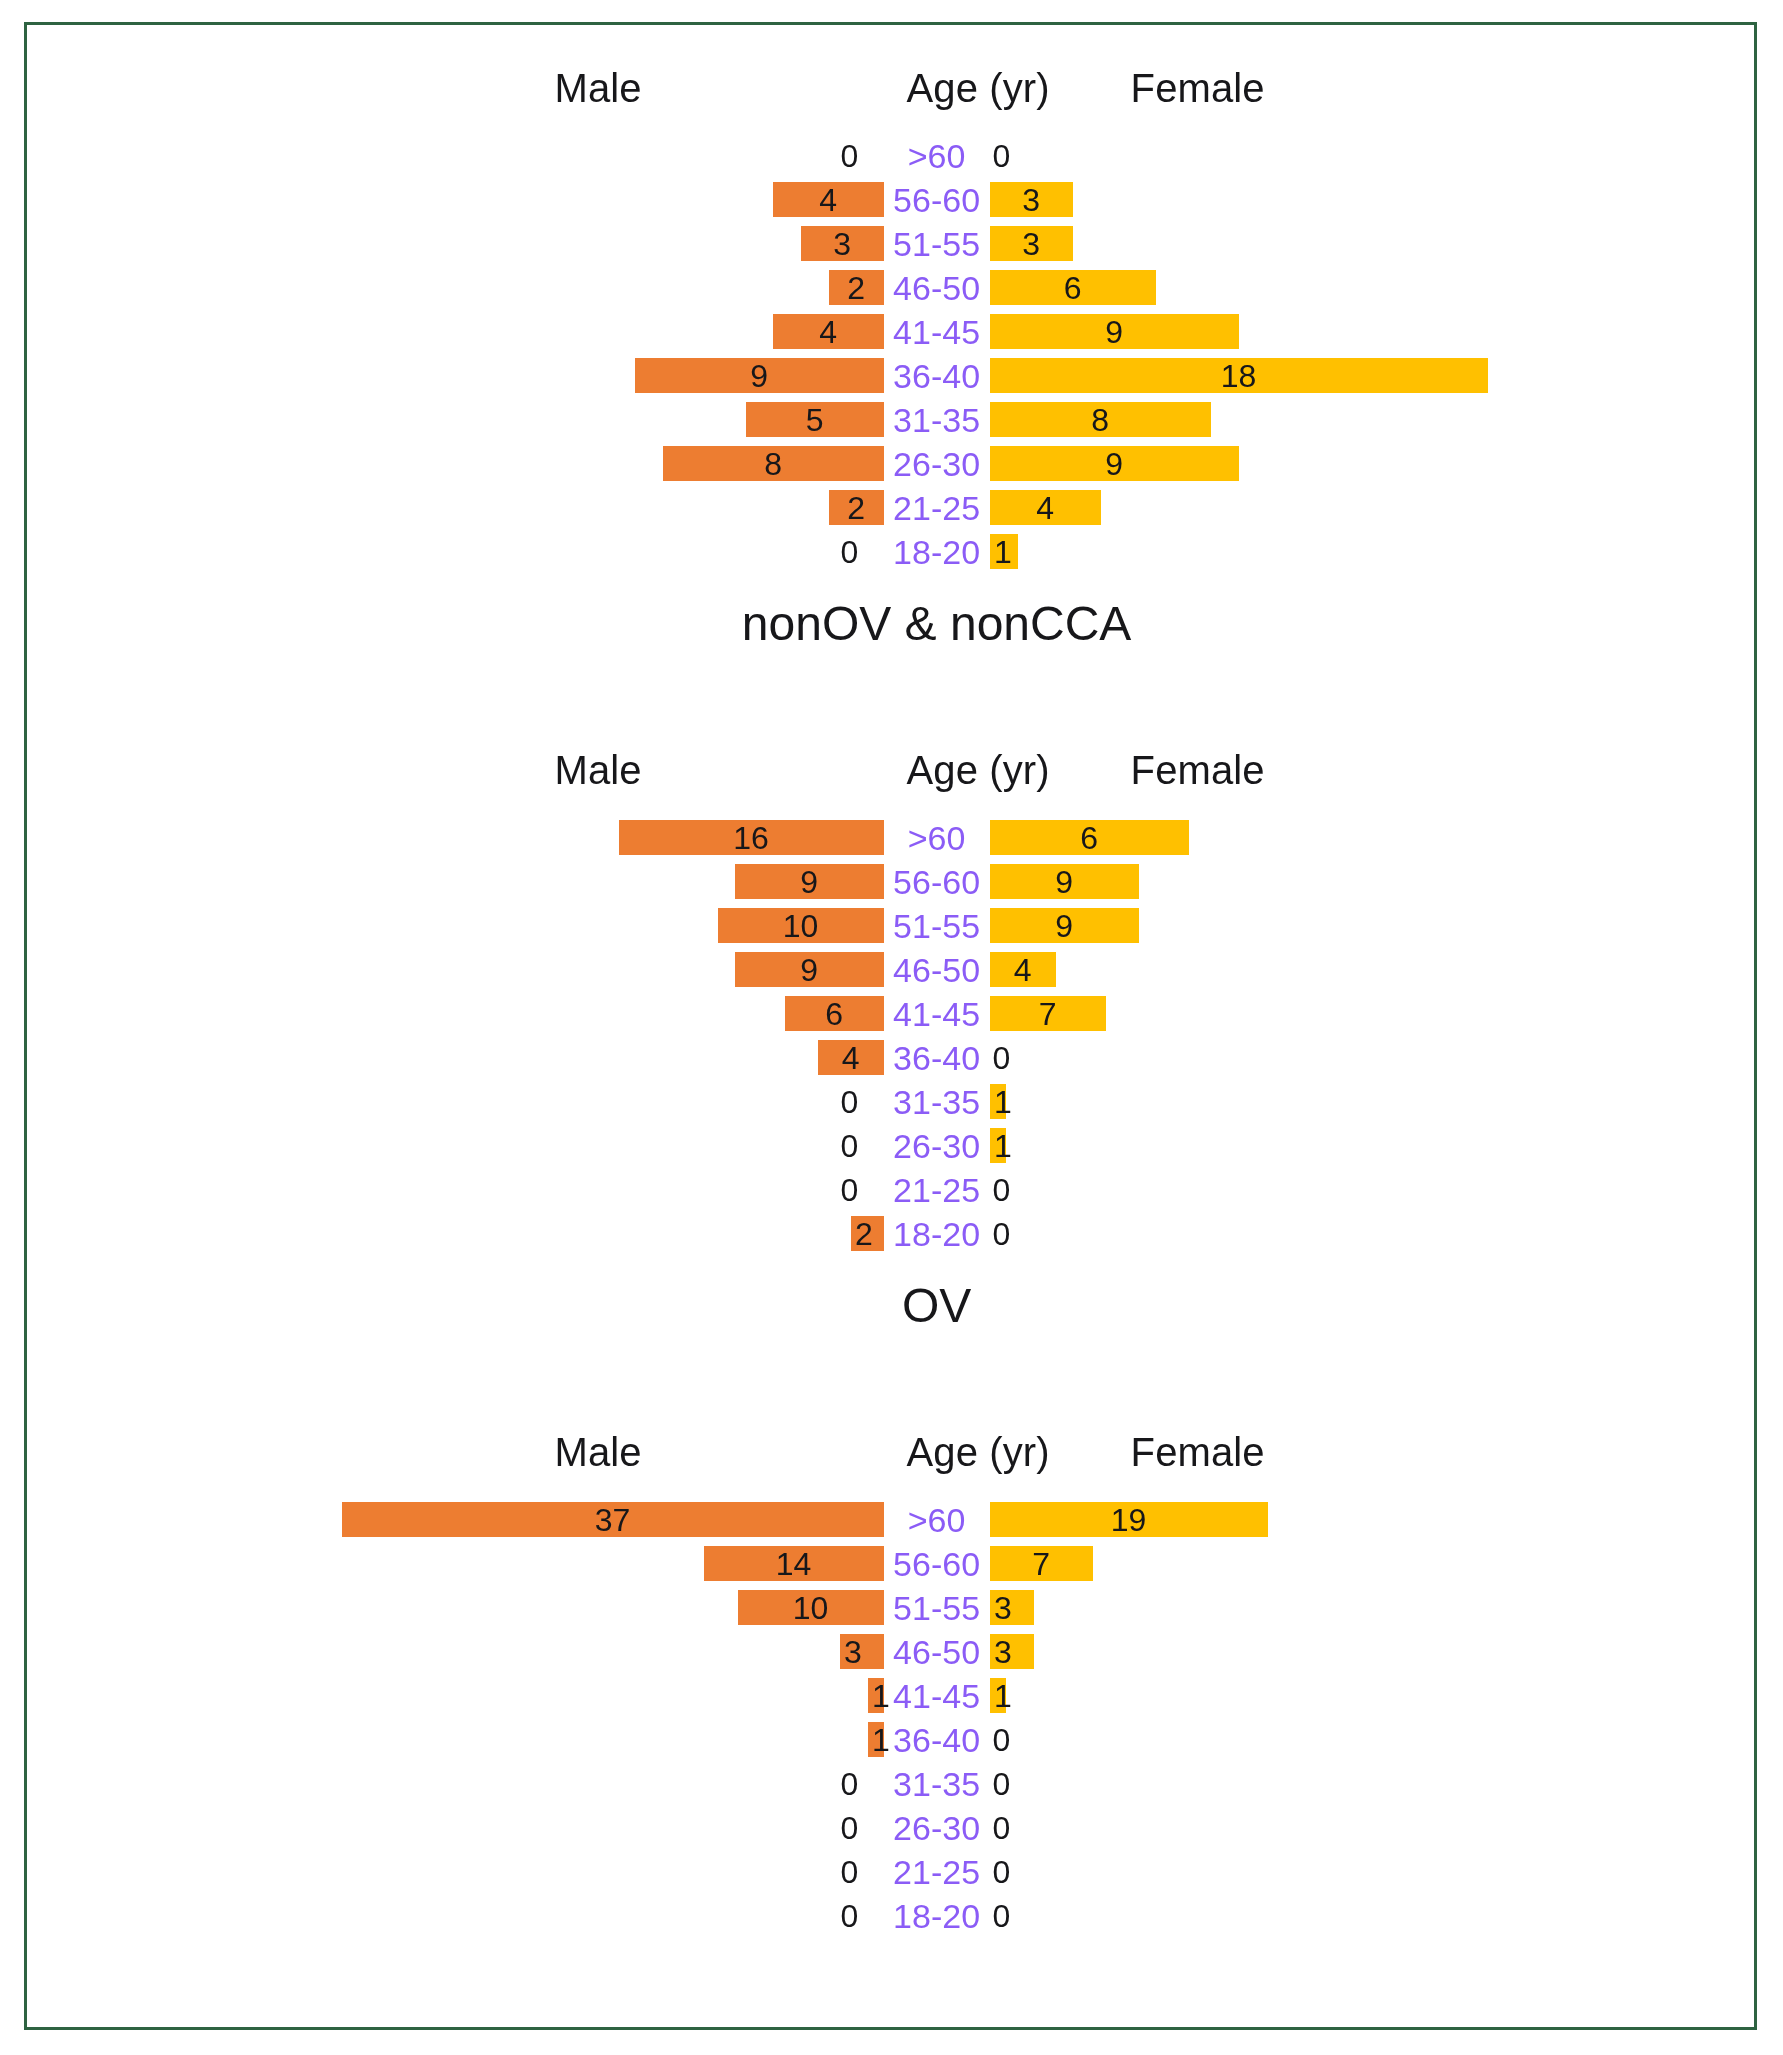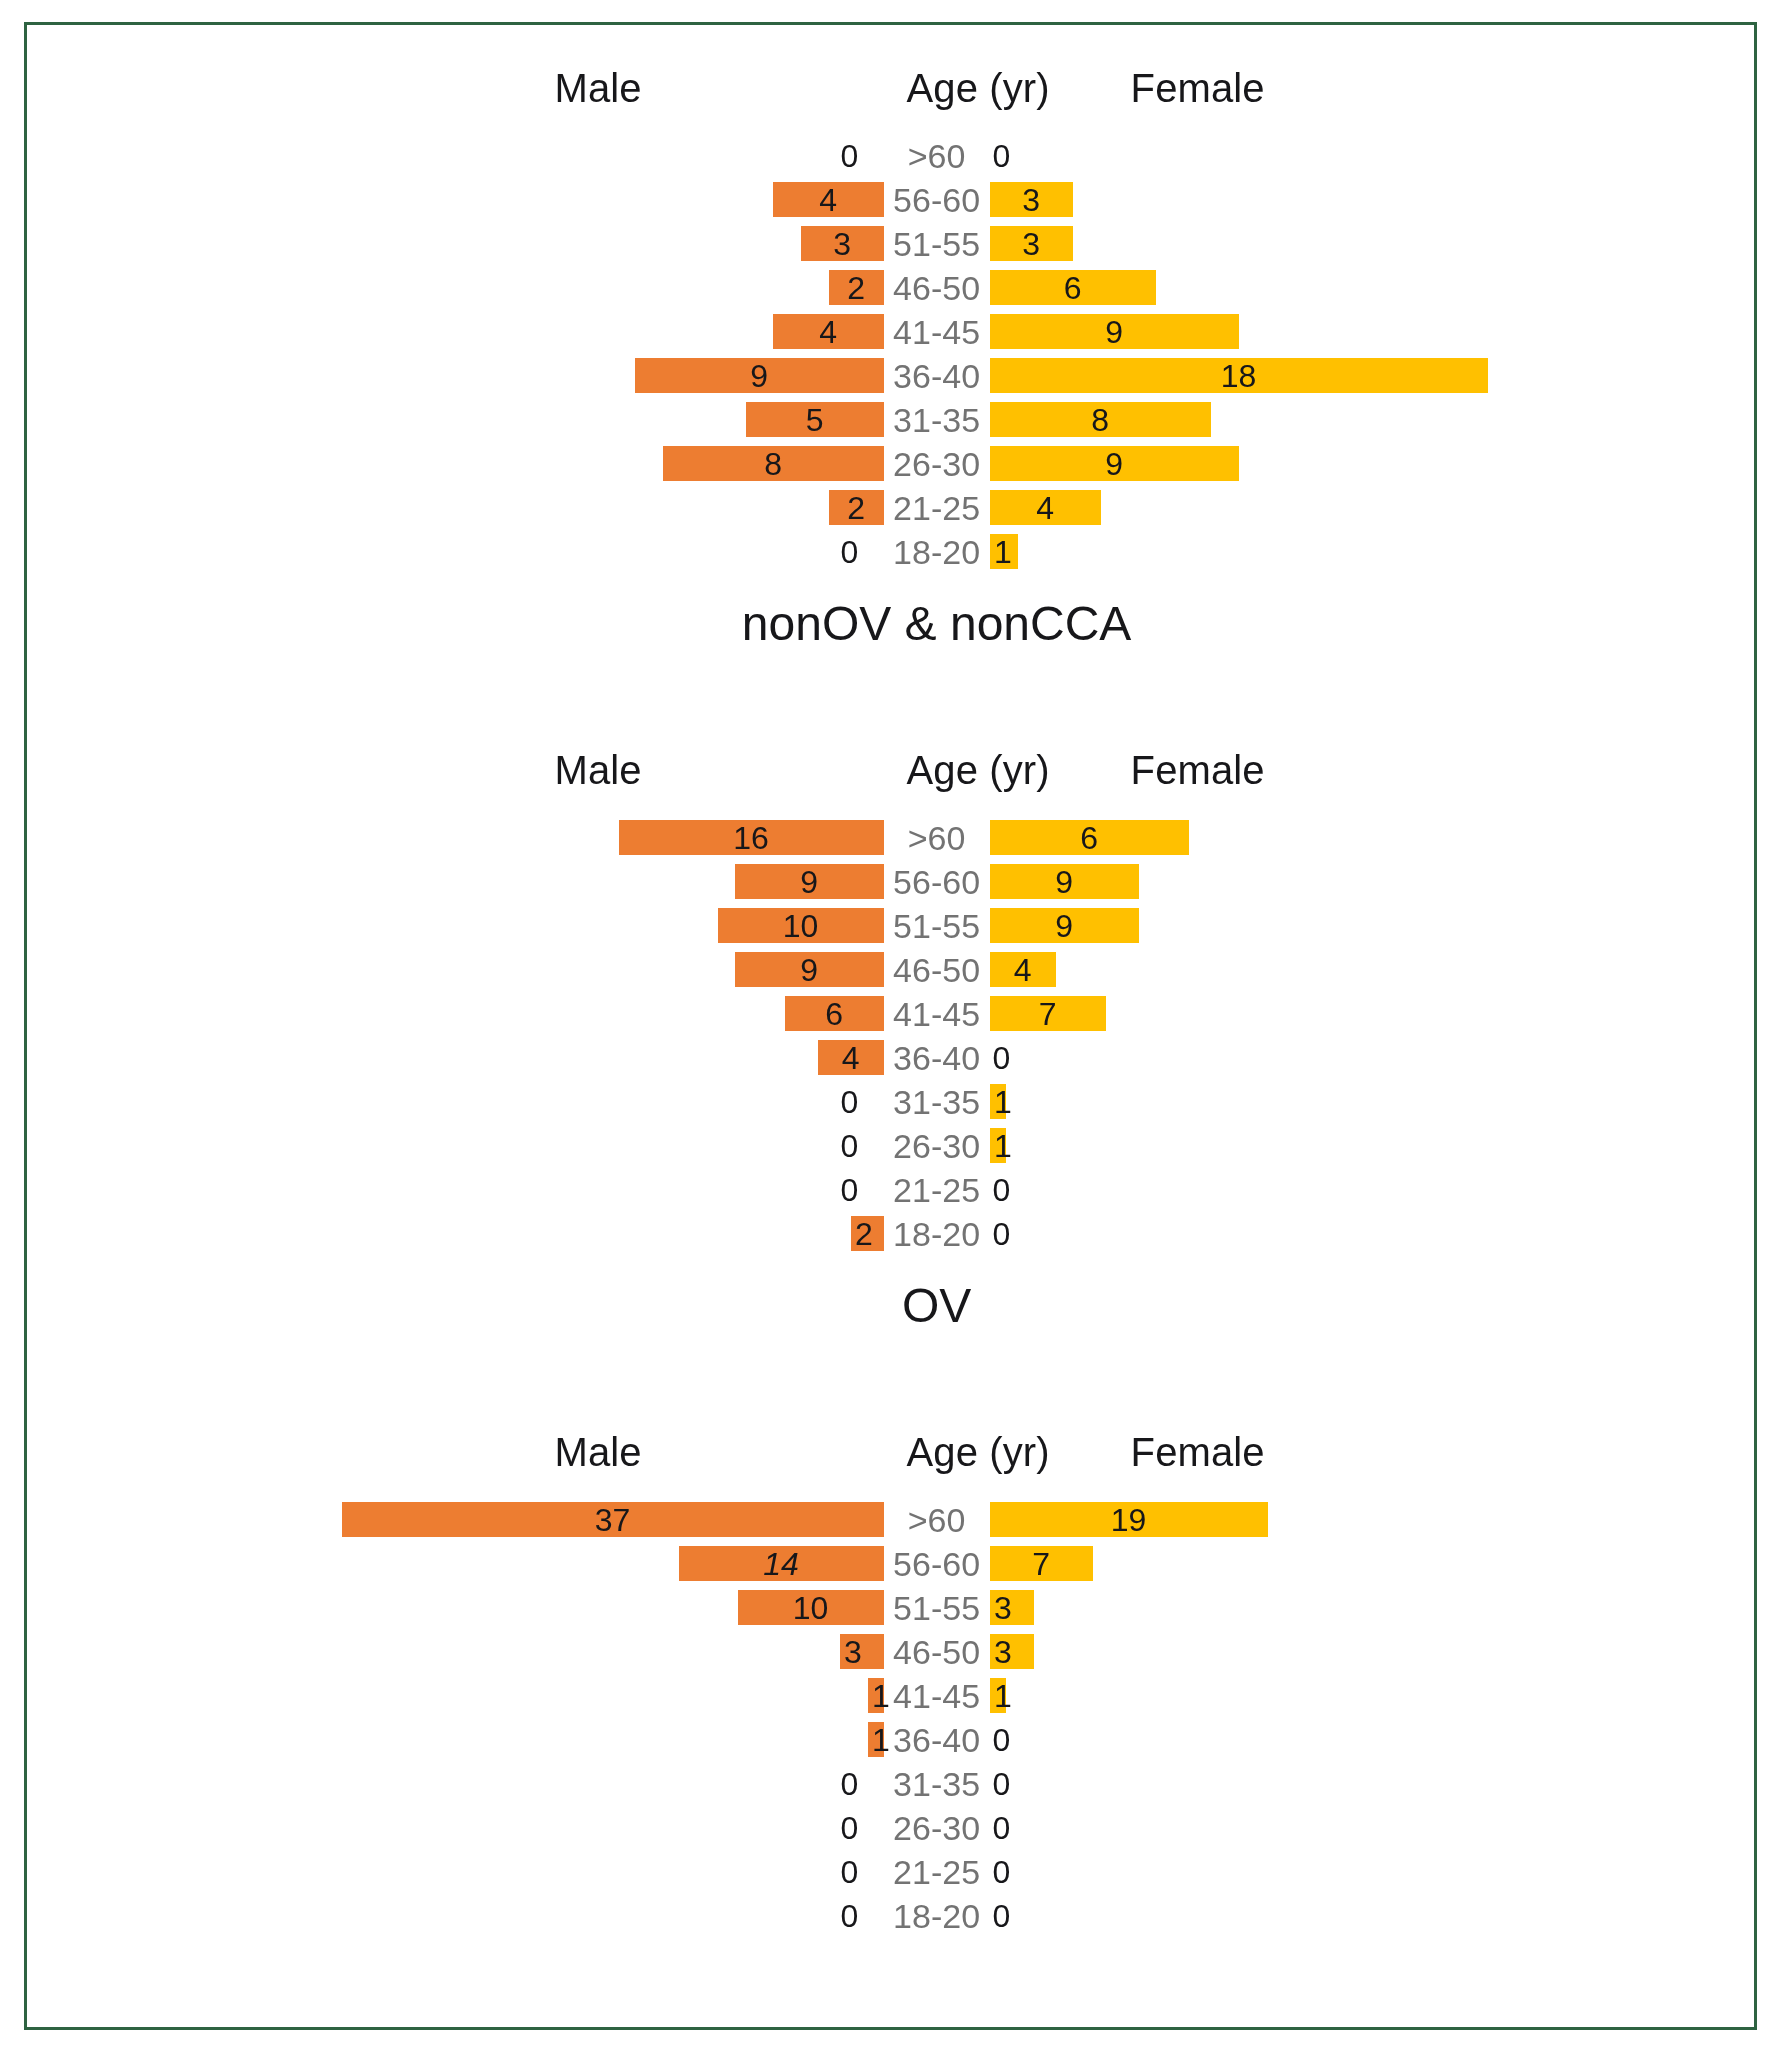--- a/index.html
+++ b/index.html
@@ -91,21 +91,21 @@
   }
   
   .bar.tiny .bar-value{ left:4.4px; transform:translateY(-50%); }
 
   .age-label{
     position:absolute;
     top:50%;
     transform:translate(-50%,-50%);
     left:910px;
     font-size:34px;
-    color:#737373;
+    color:#8b5cf6;
     white-space:nowrap;
     line-height:1;
     text-align:center;
   }
   .panel-title{
     text-align:center;
     font-size:48px;
     color:#17171a;
     margin-top:22px;
     width:1064px;   
@@ -312,21 +312,21 @@
           <div class="row">
             <div class="bar male" style="width: 542px;">
               <span class="bar-value">37</span>
             </div>
             <span class="age-label">&gt;60</span>
             <div class="bar female" style="width: 278px;">
               <span class="bar-value">19</span>
             </div>
           </div>
           <div class="row">
-            <div class="bar male" style="width: 205px; font-style: italic;">
+            <div class="bar male" style="width: 180px;">
               <span class="bar-value">14</span>
             </div>
             <span class="age-label">56-60</span>
             <div class="bar female" style="width: 103px;">
               <span class="bar-value">7</span>
             </div>
           </div>
           <div class="row">
             <div class="bar male" style="width: 146px;">
               <span class="bar-value">10</span>

